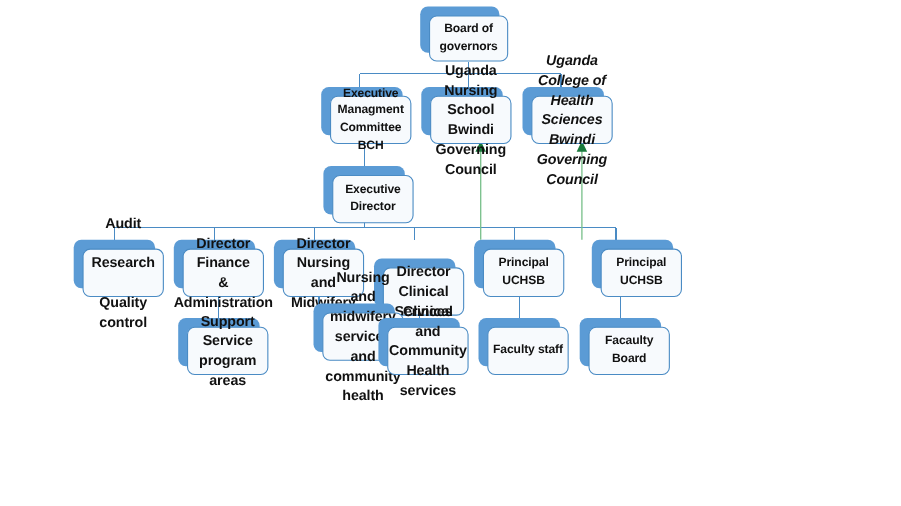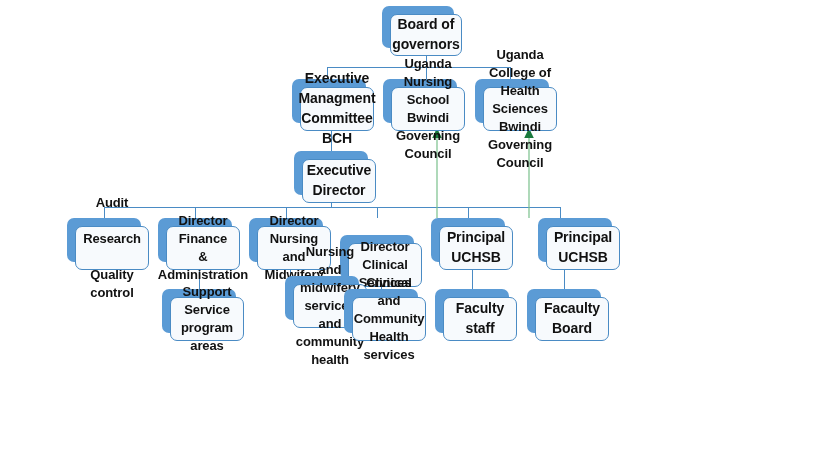--- a/index.html
+++ b/index.html
@@ -51,21 +51,21 @@
     border-radius: 7px;
     display: flex;
     align-items: center;
     justify-content: center;
     box-sizing: border-box;
   }
   .node-label {
     display: block;
     text-align: center;
     color: #111111;
-    font-size: 14px;
+    font-size: 11px;
     line-height: 1.42;
     font-weight: 700;
     padding: 1px 3px;
     white-space: pre-line;
     letter-spacing: -0.1px;
   }
   .node-label.small {
     font-size: 13px;
     line-height: 1.38;
   }
@@ -131,21 +131,21 @@
 
   <div class="node" style="left:383px; top:79px; width:74px; height:44px;">
     <div class="node-shadow"></div>
     <div class="node-face">
       <span class="node-label small">Uganda Nursing
 School Bwindi
 Governing Council</span>
     </div>
   </div>
 
-  <div class="node" style="left:475px; top:79px; width:74px; height:44px;">
+  <div class="node" style="left:475px; top:79px; width:74px; height:44px;font-style:italic;">
     <div class="node-shadow"></div>
     <div class="node-face">
       <span class="node-label small">Uganda College of
 Health Sciences
 Bwindi Governing
 Council</span>
     </div>
   </div>
 
   <div class="node" style="left:294px; top:151px; width:74px; height:44px;">

